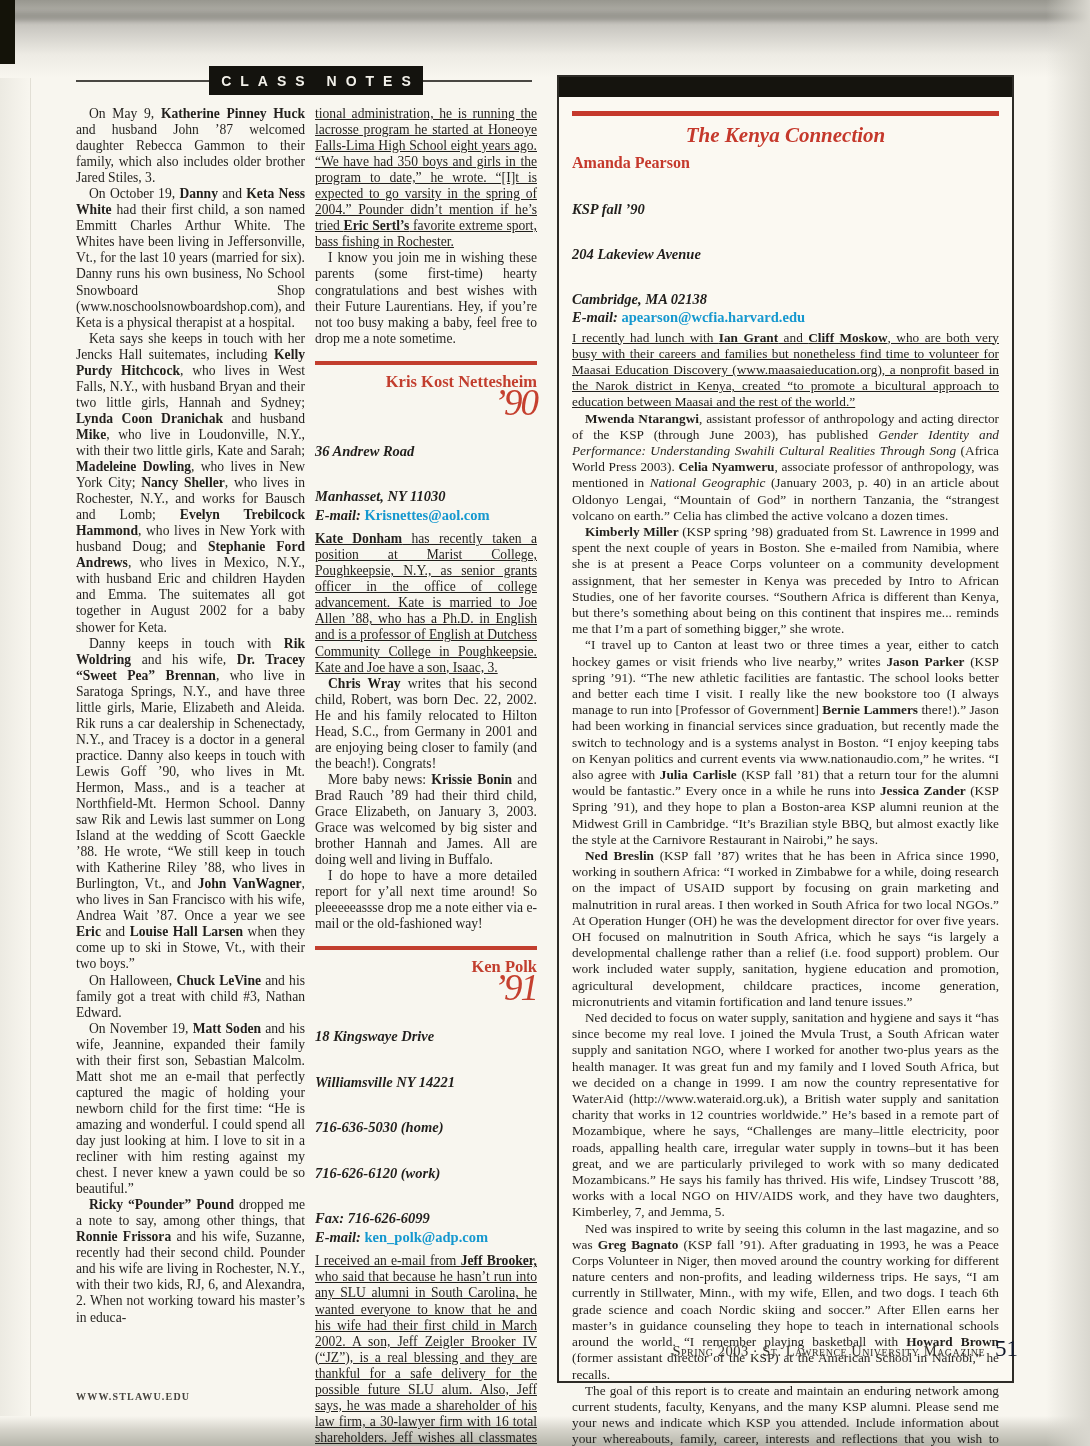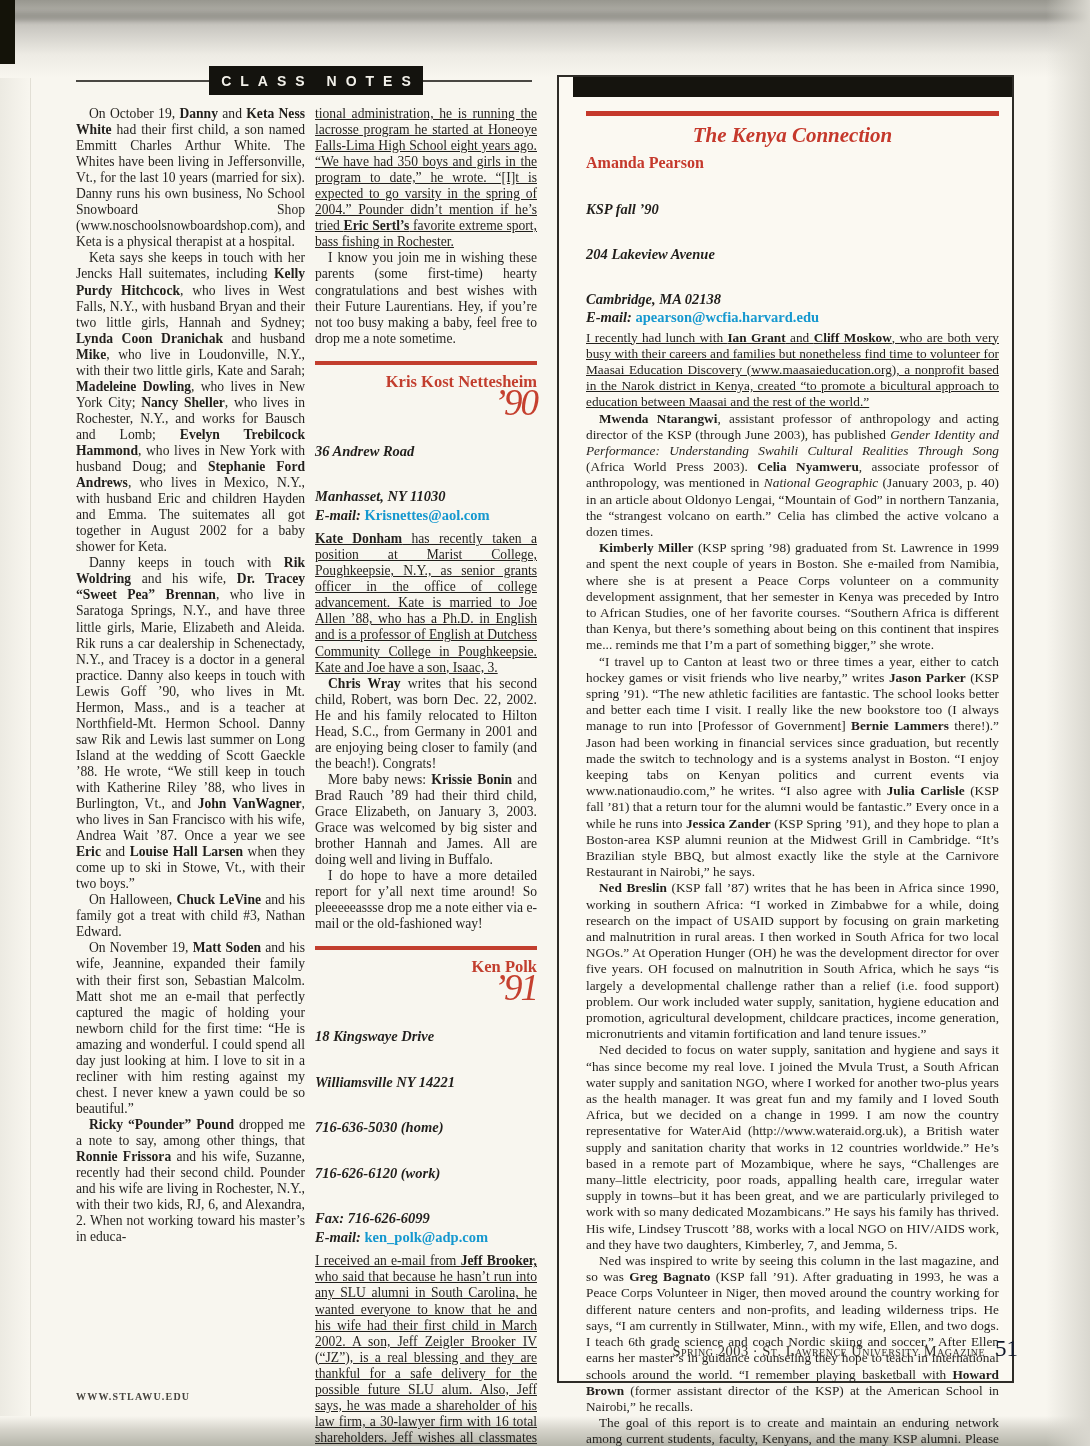--- a/index.html
+++ b/index.html
@@ -36,21 +36,21 @@
   .sec-rule{height:4px;background:#c23e2e;margin:14px 0 8px;}
   .sec-head{display:flex;justify-content:space-between;align-items:flex-end;margin-bottom:2px;flex-direction:column;}
   .sec-name{color:#c23e2e;font-weight:700;font-size:16.5px;line-height:18px;}
   .sec-year{color:#c5402f;font-style:italic;font-size:37px;line-height:24px;letter-spacing:-2px;}
   .addr-line{font-weight:700;font-style:italic;font-size:14.5px;line-height:18.5px;margin-top:27px;}
   .email-row{font-size:14.5px;line-height:18.5px;margin-bottom:7px;}
   .email-label{font-weight:700;font-style:italic;}
   .email{color:#1598cf;font-weight:700;}
   
   .kenya{position:absolute;left:557px;top:75px;width:457px;height:1308px;box-sizing:border-box;
-    border:2px solid #2e2c27;background:#fbf9f2;padding-left:14px;}
+    border:2px solid #2e2c27;background:#fbf9f2;}
   .kenya-topbar{height:20px;background:#15140e;}
   .kenya-inner{padding:10px 13px 8px;}
   .kenya-rule{height:5px;background:#c5392c;margin:4px 0 7px;}
   .kenya-title{margin:0 0 5px;text-align:center;color:#c5392c;
     font-size:21px;font-style:italic;font-weight:700;}
   .contact-name{color:#c5392c;font-weight:700;font-size:16px;line-height:20px;}
   .kenya .addr-line{font-size:14.5px;line-height:18px;}
   .kenya .email-row{margin-bottom:3px;}
   .kenya-body p{font-size:13.3px;line-height:16.2px;}
   
@@ -69,20 +69,21 @@
   <div class="edge-corner"></div>
   <div class="edge-bottom"></div>
   <div class="edge-right"></div>
 
   <div class="rule-top"></div>
   <div class="classnotes-bar">
     <span>CLASS NOTES</span>
   </div>
 
   <div class="col col1">
+      <p>On May 9, <span class="seg-b">Katherine Pinney Huck</span> and husband John ’87 welcomed daughter Rebecca Gammon to their family, which also includes older brother Jared Stiles, 3.</p>
       <p>On October 19, <span class="seg-b">Danny</span> and <span class="seg-b">Keta Ness White</span> had their first child, a son named Emmitt Charles Arthur White. The Whites have been living in Jeffersonville, Vt., for the last 10 years (married for six). Danny runs his own business, No School Snowboard Shop (www.noschoolsnowboardshop.com), and Keta is a physical therapist at a hospital.</p>
       <p>Keta says she keeps in touch with her Jencks Hall suitemates, including <span class="seg-b">Kelly Purdy Hitchcock</span>, who lives in West Falls, N.Y., with husband Bryan and their two little girls, Hannah and Sydney; <span class="seg-b">Lynda Coon Dranichak</span> and husband <span class="seg-b">Mike</span>, who live in Loudonville, N.Y., with their two little girls, Kate and Sarah; <span class="seg-b">Madeleine Dowling</span>, who lives in New York City; <span class="seg-b">Nancy Sheller</span>, who lives in Rochester, N.Y., and works for Bausch and Lomb; <span class="seg-b">Evelyn Trebilcock Hammond</span>, who lives in New York with husband Doug; and <span class="seg-b">Stephanie Ford Andrews</span>, who lives in Mexico, N.Y., with husband Eric and children Hayden and Emma. The suitemates all got together in August 2002 for a baby shower for Keta.</p>
       <p>Danny keeps in touch with <span class="seg-b">Rik Woldring</span> and his wife, <span class="seg-b">Dr. Tracey “Sweet Pea” Brennan</span>, who live in Saratoga Springs, N.Y., and have three little girls, Marie, Elizabeth and Aleida. Rik runs a car dealership in Schenectady, N.Y., and Tracey is a doctor in a general practice. Danny also keeps in touch with Lewis Goff ’90, who lives in Mt. Hermon, Mass., and is a teacher at Northfield-Mt. Hermon School. Danny saw Rik and Lewis last summer on Long Island at the wedding of Scott Gaeckle ’88. He wrote, “We still keep in touch with Katherine Riley ’88, who lives in Burlington, Vt., and <span class="seg-b">John VanWagner</span>, who lives in San Francisco with his wife, Andrea Wait ’87. Once a year we see <span class="seg-b">Eric</span> and <span class="seg-b">Louise Hall Larsen</span> when they come up to ski in Stowe, Vt., with their two boys.”</p>
       <p>On Halloween, <span class="seg-b">Chuck LeVine</span> and his family got a treat with child #3, Nathan Edward.</p>
       <p>On November 19, <span class="seg-b">Matt Soden</span> and his wife, Jeannine, expanded their family with their first son, Sebastian Malcolm. Matt shot me an e-mail that perfectly captured the magic of holding your newborn child for the first time: “He is amazing and wonderful. I could spend all day just looking at him. I love to sit in a recliner with him resting against my chest. I never knew a yawn could be so beautiful.”</p>
       <p><span class="seg-b">Ricky “Pounder” Pound</span> dropped me a note to say, among other things, that <span class="seg-b">Ronnie Frissora</span> and his wife, Suzanne, recently had their second child. Pounder and his wife are living in Rochester, N.Y., with their two kids, RJ, 6, and Alexandra, 2. When not working toward his master’s in educa-</p>
     </div>
 
   <div class="col col2">
     <div class="flush-first">

